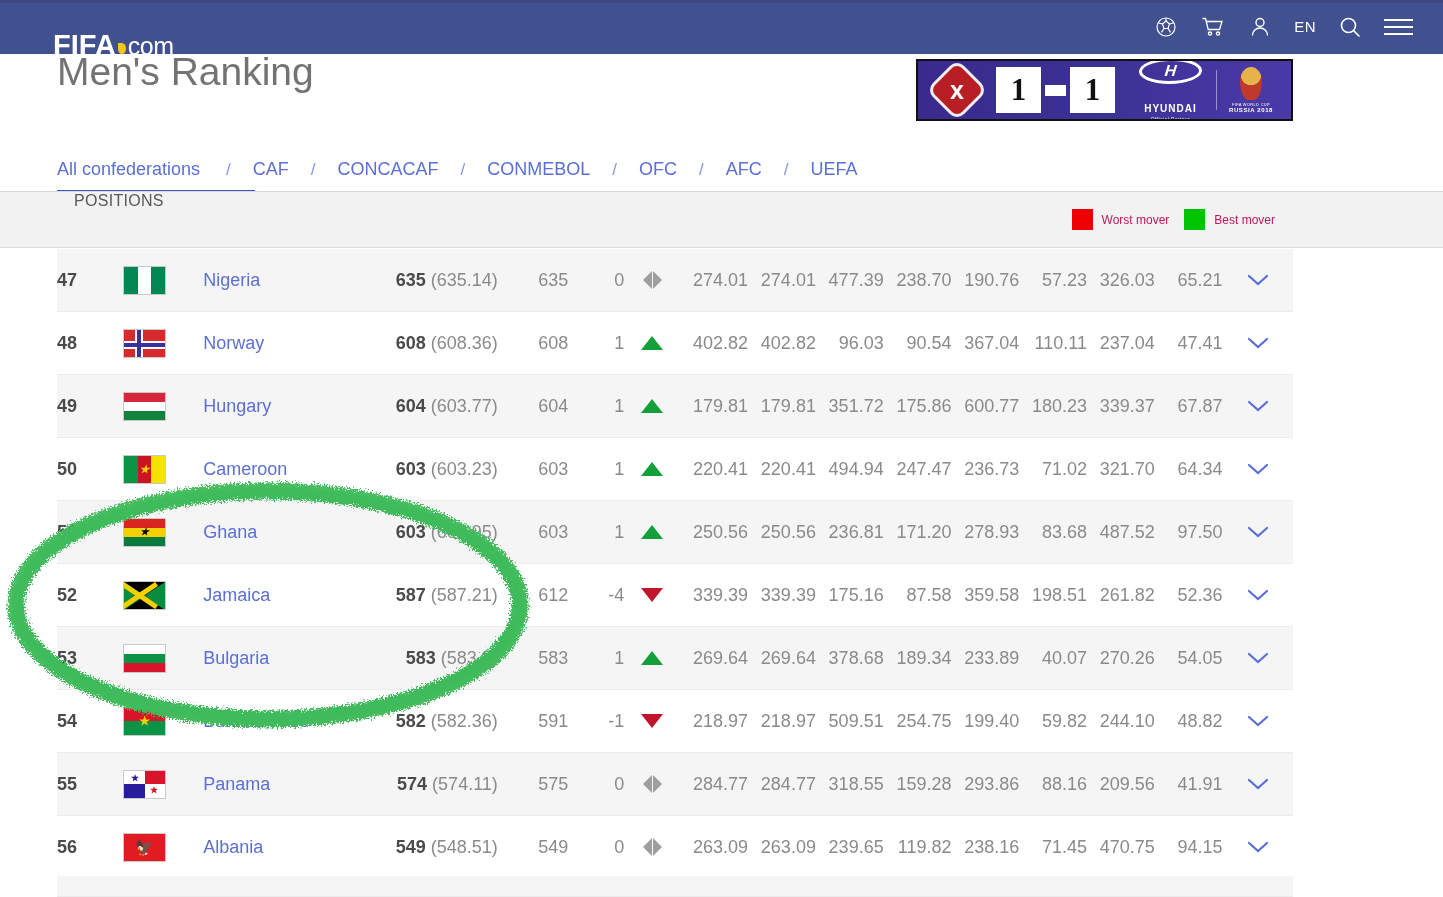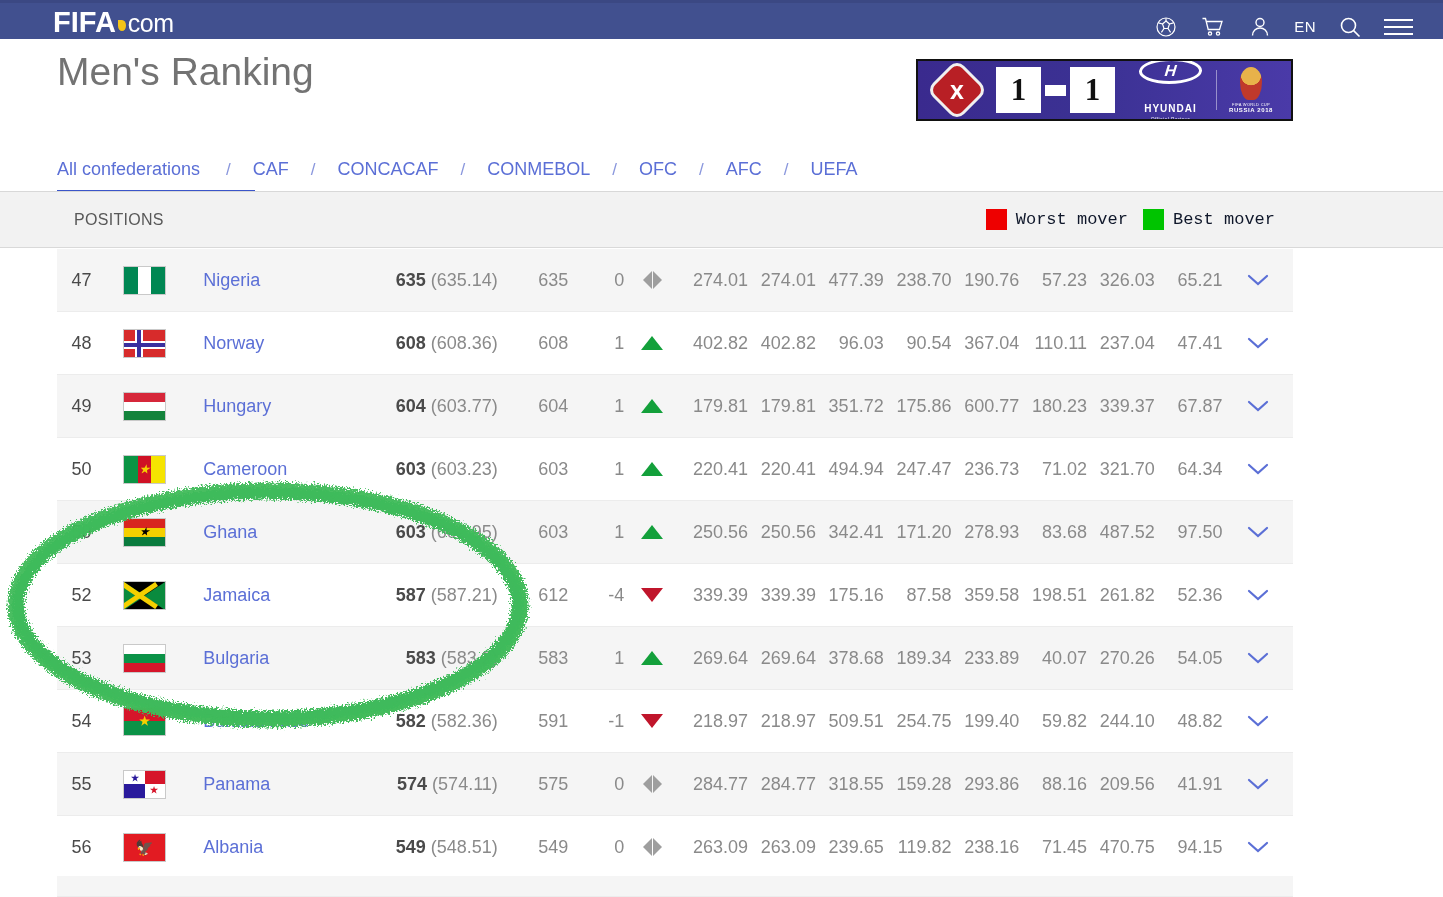--- a/index.html
+++ b/index.html
@@ -6,23 +6,23 @@
   html, body {
     width: 1443px; height: 897px;
     font-family: "Liberation Sans", sans-serif;
     background: #ffffff;
     overflow: hidden;
   }
   #page { position: relative; width: 1443px; height: 897px; overflow: hidden; background:#fff; }
 
   
   .topbar {
-    position: absolute; left: 0; top: 0; width: 1443px; height: 39px;
+    position: absolute; left: 0; top: 0; width: 1443px; height: 54px;
     background: #41508f;
-    display: flex; align-items: flex-end;
+    display: flex; align-items: flex-start;
   }
   .topbar-edge { position:absolute; left:0; top:0; width:1443px; height:3px; background:#3b4883; }
   .logo {
     margin-left: 53px;
     font-size: 27px; font-weight: bold; color: #ffffff;
     letter-spacing: -0.5px; display: flex; align-items: baseline;
   }
   .logo .fifa { font-weight: 700; font-size: 29px; letter-spacing: 0px; }
   .logo .dot {
     display:inline-block; width: 8px; height: 11px; background: #f5c518;
@@ -100,45 +100,45 @@
   .conf-underline {
     position: absolute; left: 57px; top: 190px; width: 198px; height: 3px; background: #3b55c9;
   }
   .conf-baseline { position:absolute; left:0; top: 191px; width: 1443px; height: 1px; background: #d8d8d8; }
 
   
   .posbar {
     position: absolute; left: 0; top: 192px; width: 1443px; height: 56px;
     background: #f2f2f2; border-bottom: 1px solid #d9d9d9;
   }
-  .posbar-inner { position: relative; height: 100%; display:flex; align-items:center; }
+  .posbar-inner { position: relative; height: 100%; display:flex; }
   .pos-label {
     margin-left: 74px; font-size: 16px; color: #585858; letter-spacing: .3px;
   }
   .pos-items { display:flex; align-items:center; margin-left: 36px; gap: 0; height: 100%; }
   .pos-item {
     font-size: 16px; color: #5b6fd6; padding: 0 15px; cursor:pointer; position:relative;
     height: 100%; display:flex; align-items:center;
   }
   .pos-item.active::after {
     content:''; position:absolute; left: 8px; right: 8px; bottom: 0; height: 3px; background:#3b55c9;
   }
   .legend { position:absolute; right: 168px; top: 0; height: 100%; display:flex; align-items:center; gap: 15px; }
   .legend-group { display:flex; align-items:center; gap: 9px; }
   .legend-sw { width: 21px; height: 21px; display:block; }
-  .legend-txt { font-size: 17px; color:#0f172a;font-family:Liberation Mono, monospace; }
+  .legend-txt { font-size: 12px; color:#be185d; }
 
   
   .table { position: absolute; left: 57px; top: 249px; width: 1236px; }
   .trow {
     display: flex; align-items: center; height: 63px;
     background: #ffffff; border-bottom: 1px solid #ececec;
   }
   .trow.alt { background: #f5f5f5; }
-  .c-rank { width: 62px; text-align: center; font-size: 18px; font-weight: normal; color: #4a4a4a; padding-right: 8px; }
+  .c-rank { width: 62px; text-align: left; font-size: 18px; font-weight: bold; color: #4a4a4a; padding-right: 8px; }
   .c-flag { width: 68px; display:flex; align-items:center; justify-content:center; }
   .flag {
     width: 43px; height: 29px; border: 1px solid #c9c9c9; position:relative; overflow:hidden; display:block;
   }
   .c-team { width: 190px; font-size: 18px; color: #5b6fd6; padding-left: 4px; cursor: pointer; margin-left: 24px; }
   .c-points { width: 140px; text-align: right; font-size: 18px; color: #8a8a8a; white-space: nowrap; }
   .c-points b { color: #4a4a4a; font-weight: bold; }
   .c-prev { width: 78px; text-align: right; font-size: 18px; color: #8a8a8a; }
   .c-delta { width: 62px; text-align: right; font-size: 18px; color: #8a8a8a; }
   .c-arrow { width: 62px; display:flex; align-items:center; justify-content:center; }
@@ -415,21 +415,21 @@
         </div>
         <div class="c-team">Ghana</div>
         <div class="c-points"><b>603</b><span> (602.95)</span></div>
         <div class="c-prev">603</div>
         <div class="c-delta">1</div>
         <div class="c-arrow">
           <span class="tri-up"></span>
         </div>
         <div class="c-num">250.56</div>
         <div class="c-num">250.56</div>
-        <div class="c-num">342.41</div>
+        <div class="c-num">236.81</div>
         <div class="c-num">171.20</div>
         <div class="c-num">278.93</div>
         <div class="c-num">83.68</div>
         <div class="c-num">487.52</div>
         <div class="c-num">97.50</div>
         <div class="c-chev">
           <svg class="chev" viewBox="0 0 22 12" fill="none" stroke="#5b6fd6" stroke-width="2.2" stroke-linecap="round">
             <path d="M2 2 L11 10 L20 2"></path>
           </svg>
         </div>

